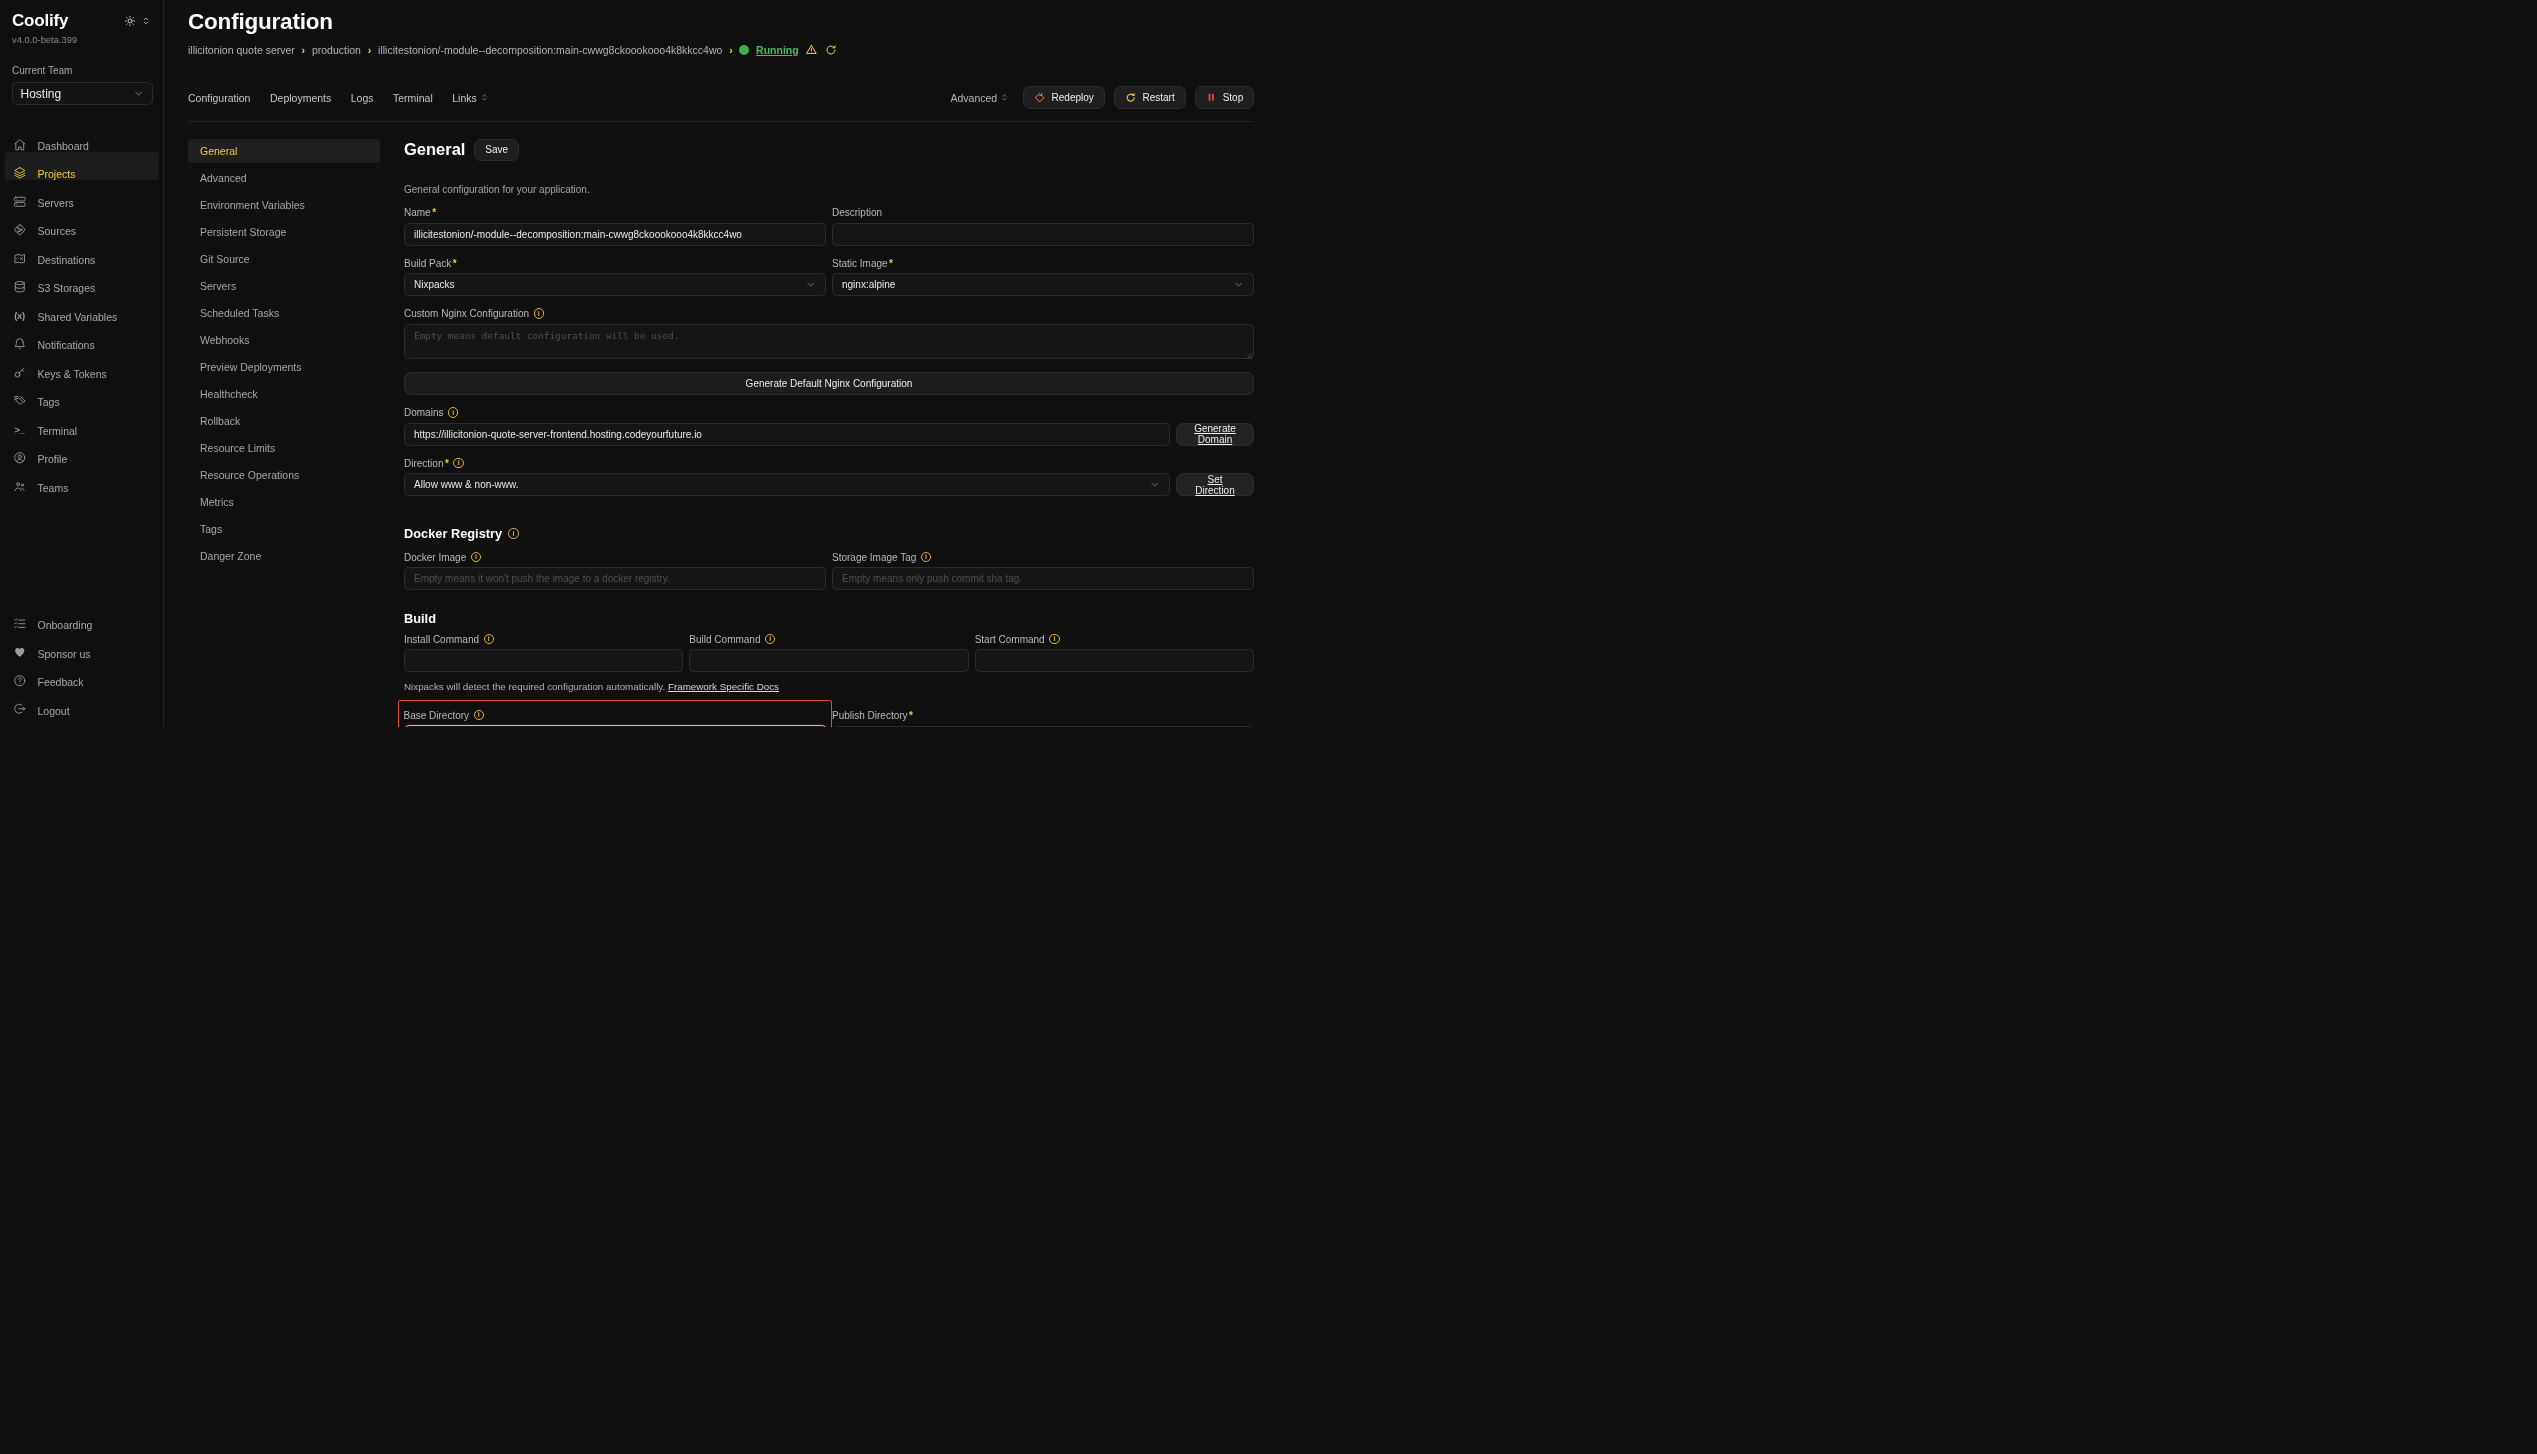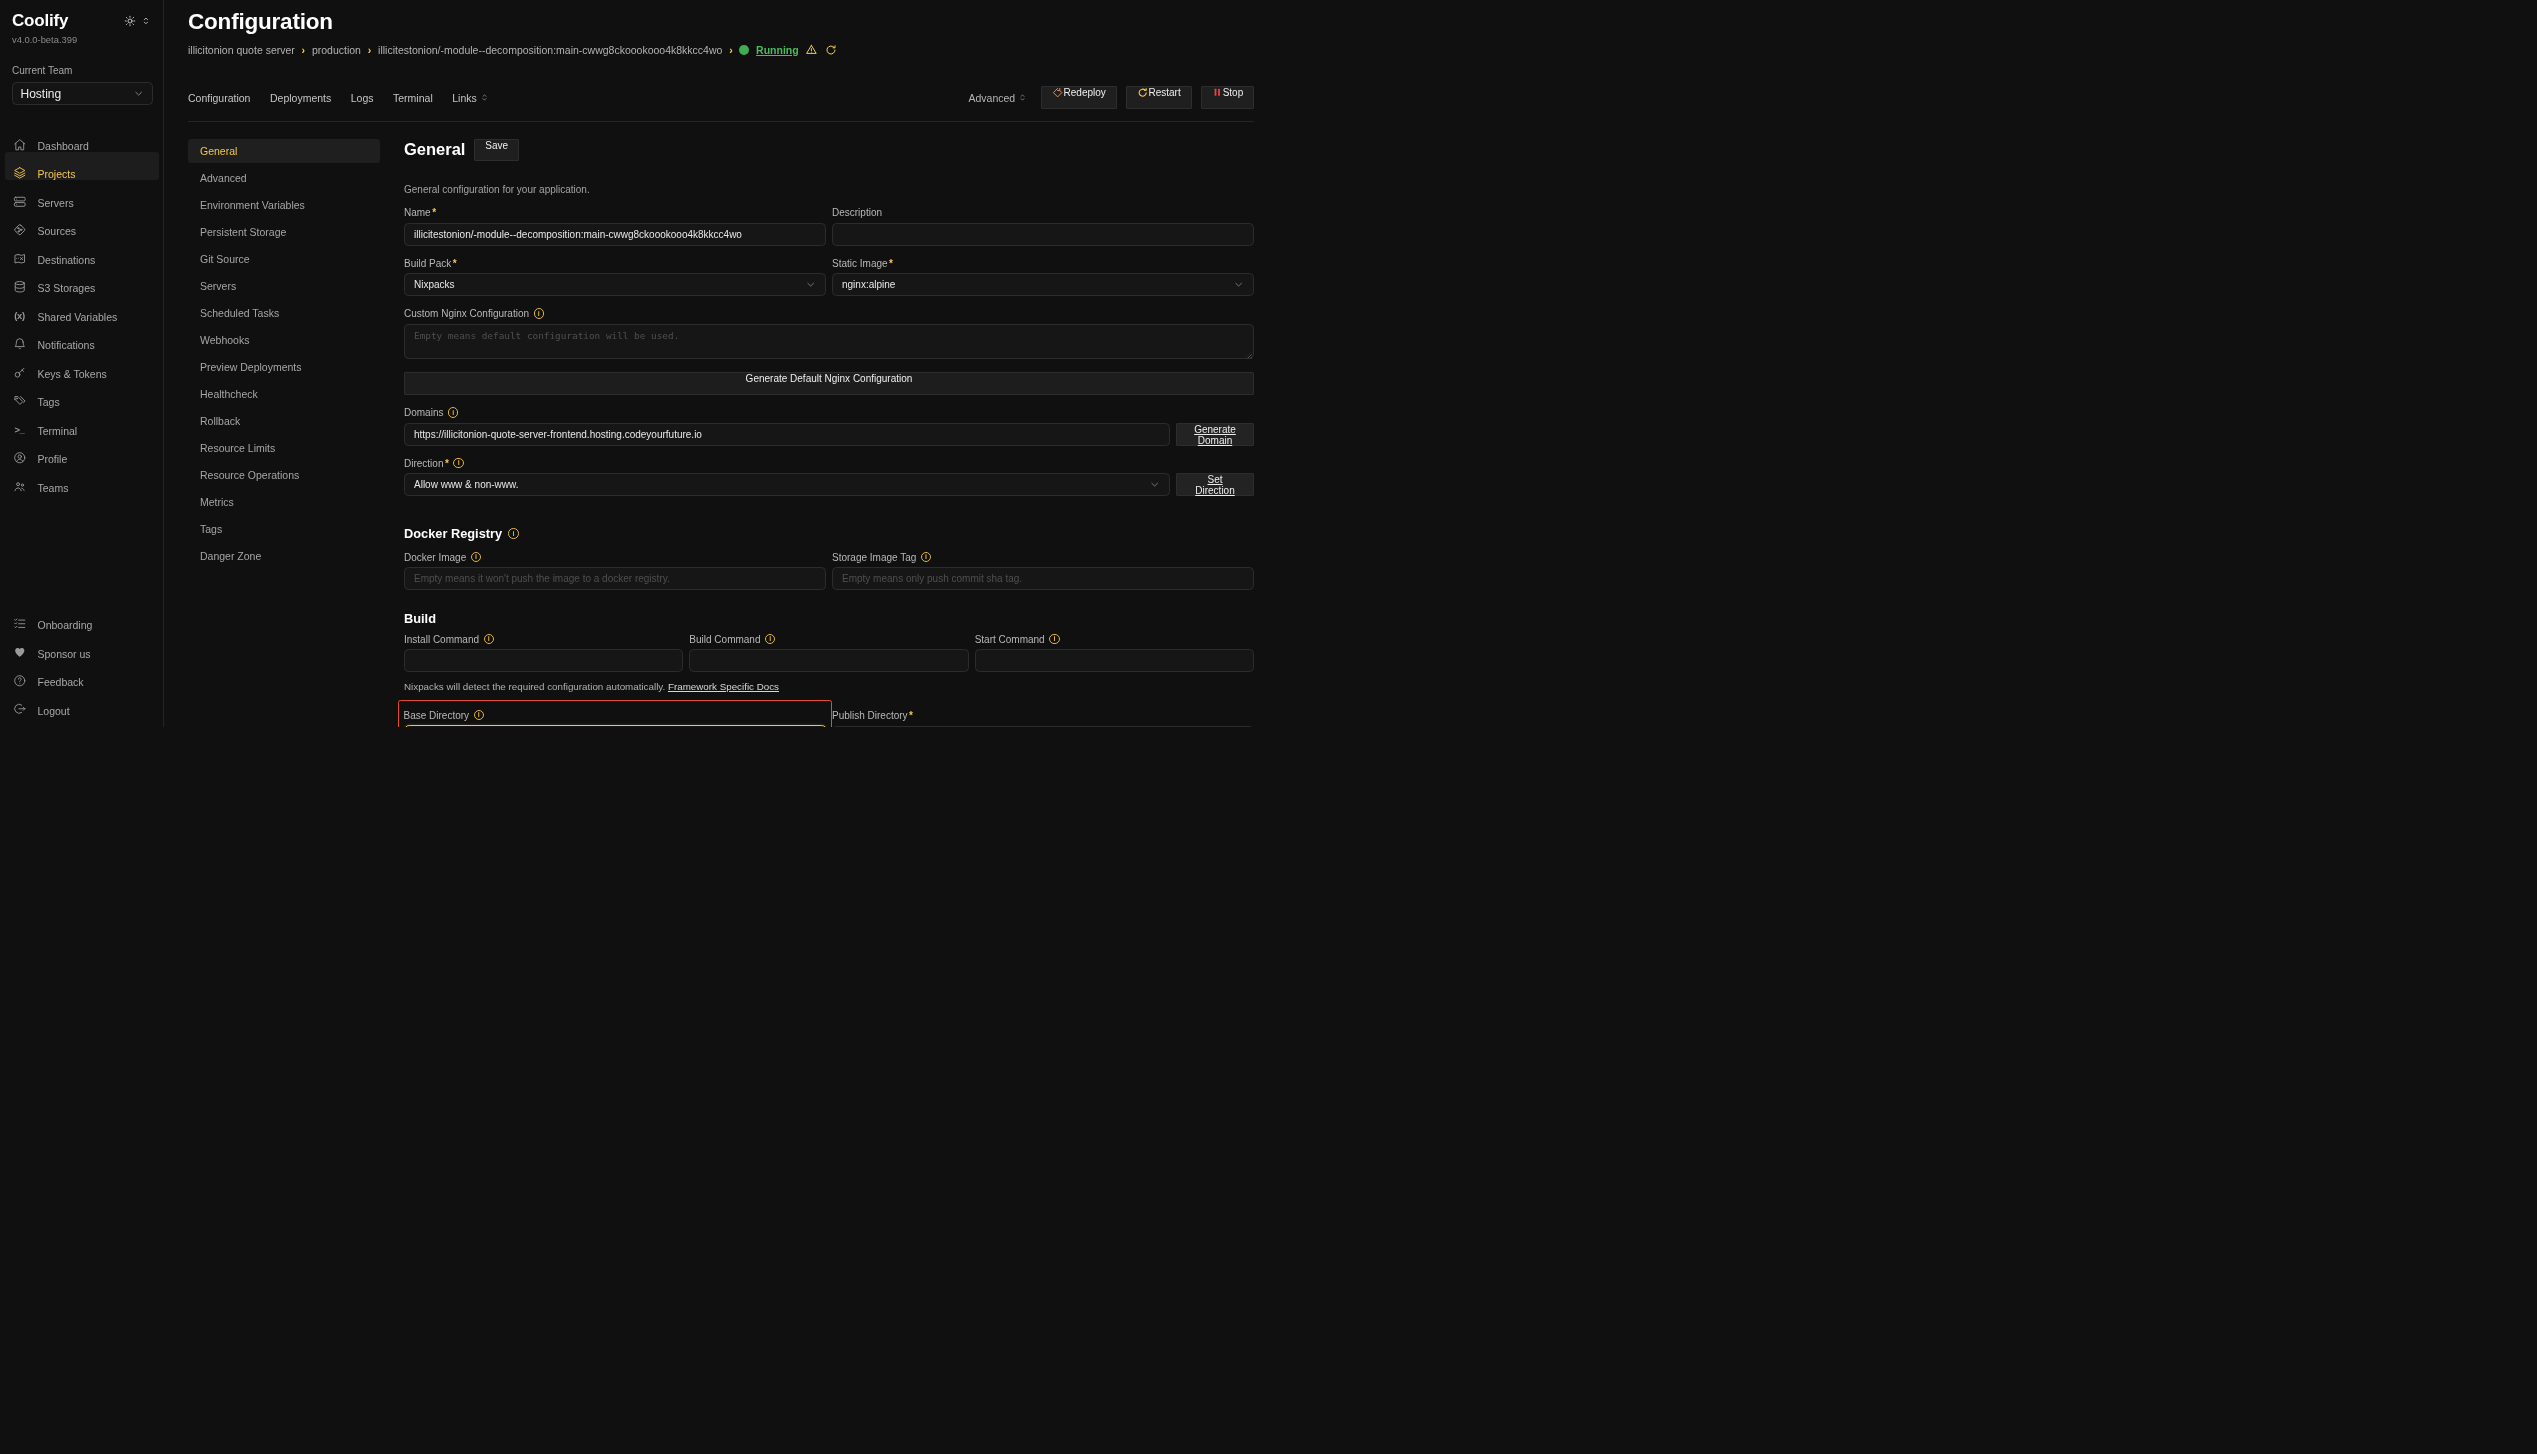--- a/index.html
+++ b/index.html
@@ -42,21 +42,21 @@
   .status-dot{width:9.8px;height:9.8px;border-radius:50%;background:#3fae52;display:inline-block;}
   .status-link{color:#4cbb5f;font-weight:700;text-decoration:underline;cursor:pointer;}
   .bc-ico{display:flex;align-items:center;color:#fcd34d;cursor:pointer;}
 
   
   .tabbar{margin:30px 15px 0 24px;display:flex;align-items:center;border-bottom:0.8px solid #252525;padding-bottom:12px;}
   .tabs{display:flex;align-items:center;gap:19.5px;}
   .tab{font-size:10.5px;color:#c6c6c6;cursor:pointer;display:flex;align-items:center;gap:3px;}
   .tab-right{margin-left:auto;display:flex;align-items:center;gap:9.8px;}
   .advanced-toggle{display:flex;align-items:center;gap:3px;font-size:10.5px;color:#b5b5b5;margin-right:4.5px;cursor:pointer;}
-  .btn{display:inline-flex;align-items:flex-start;background:#1f1f1f;border:0.8px solid #2d2d2d;border-radius:1px;padding:0 9.8px;height:23px;box-sizing:border-box;font-size:10px;color:#ededed;cursor:pointer;font-family:inherit;}
+  .btn{display:inline-flex;align-items:center;gap:6px;background:#1f1f1f;border:0.8px solid #2d2d2d;border-radius:7px;padding:0 9.8px;height:23px;box-sizing:border-box;font-size:10px;color:#ededed;cursor:pointer;font-family:inherit;}
   .btn svg{display:block;}
 
   
   .content{flex:1;display:flex;padding:16.5px 15px 0 24px;overflow:hidden;}
   .subnav{width:192px;flex:none;margin-right:24px;display:flex;flex-direction:column;}
   .subnav-item{height:24px;margin-bottom:3px;display:flex;align-items:center;padding:0 12px;border-radius:3px;font-size:10.5px;color:#a6a6a6;cursor:pointer;}
   .subnav-item.selected{background:#1f1f1f;color:#f3c84c;}
 
   .form{flex:1;min-width:0;}
   .section-head{display:flex;align-items:center;gap:9px;}

